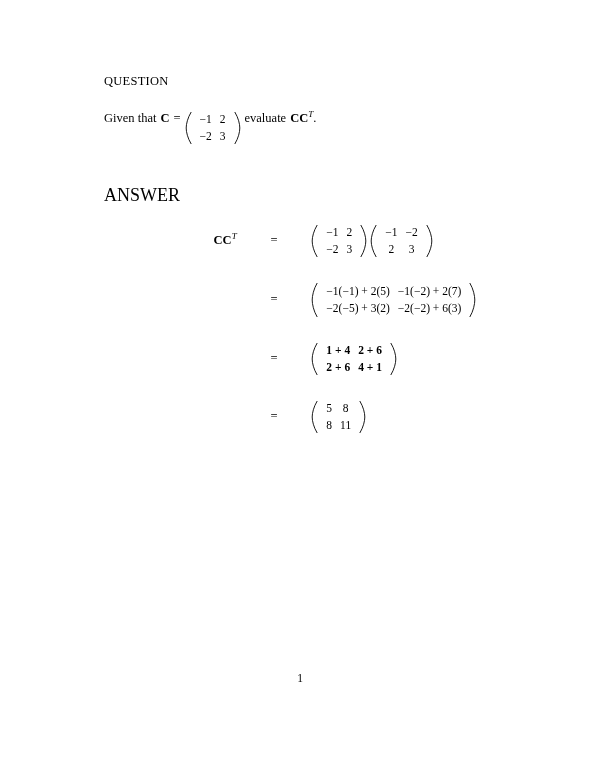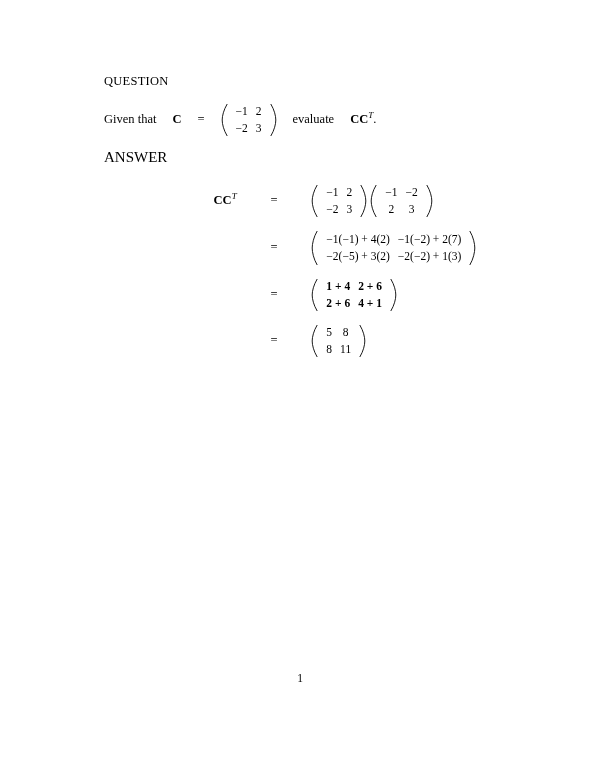--- a/index.html
+++ b/index.html
@@ -30,28 +30,28 @@
   .section-label {
     font-size: 12.5px;
     letter-spacing: 0.02em;
     line-height: 1.5;
     margin: 0 0 2px 0;
   }
   .given-line {
     font-size: 12.5px;
     line-height: 1.2;
     display: flex;
-    align-items: center;
-    gap: 16px;
-    margin-top: 12px;
+    align-items: flex-start;
+    gap: 4px;
+    margin-top: 20px;
     white-space: nowrap;
   }
   .answer-label {
-    font-size: 15px;
-    margin-top: 12px;
+    font-size: 18px;
+    margin-top: 40px;
   }
   b.mathbf {
     font-weight: bold;
     font-family: "Liberation Serif", serif;
   }
   sup.tsup {
     font-size: 0.72em;
     font-style: italic;
     vertical-align: super;
     line-height: 0;
@@ -86,21 +86,21 @@
     padding: 0 4px;
     white-space: nowrap;
   }
   .m2 { grid-template-columns: auto auto; }
   
   .eqblock {
     margin-top: 18px;
     margin-left: 62px;
     display: grid;
     grid-template-columns: auto auto auto;
-    row-gap: 12px;
+    row-gap: 24px;
     align-items: center;
     font-size: 12.5px;
   }
   .eq-lhs {
     justify-self: end;
     padding-right: 10px;
     white-space: nowrap;
   }
   .eq-rel {
     justify-self: center;
@@ -203,24 +203,24 @@
       <div class="eq-lhs"></div>
       <div class="eq-rel">=</div>
       <div class="eq-rhs">
         <span class="matrix" style="height:36px;">
           <span class="paren">
             <svg viewBox="0 0 7 36" preserveAspectRatio="none">
                 <path d="M6.2 1 C2.6 7, 1.2 14, 1.2 18 C1.2 22, 2.6 29, 6.2 35" fill="none" stroke="#000" stroke-width="0.9"></path>
               </svg>
           </span>
           <span class="matrix-grid m2">
-            <span class="cell">−1(−1) + 4(2)</span>
+            <span class="cell">−1(−1) + 2(5)</span>
             <span class="cell">−1(−2) + 2(7)</span>
             <span class="cell">−2(−5) + 3(2)</span>
-            <span class="cell">−2(−2) + 1(3)</span>
+            <span class="cell">−2(−2) + 6(3)</span>
           </span>
           <span class="paren">
             <svg viewBox="0 0 7 36" preserveAspectRatio="none">
                 <path d="M0.8 1 C4.4 7, 5.8 14, 5.8 18 C5.8 22, 4.4 29, 0.8 35" fill="none" stroke="#000" stroke-width="0.9"></path>
               </svg>
           </span>
         </span>
       </div>
 
       <div class="eq-lhs"></div>

